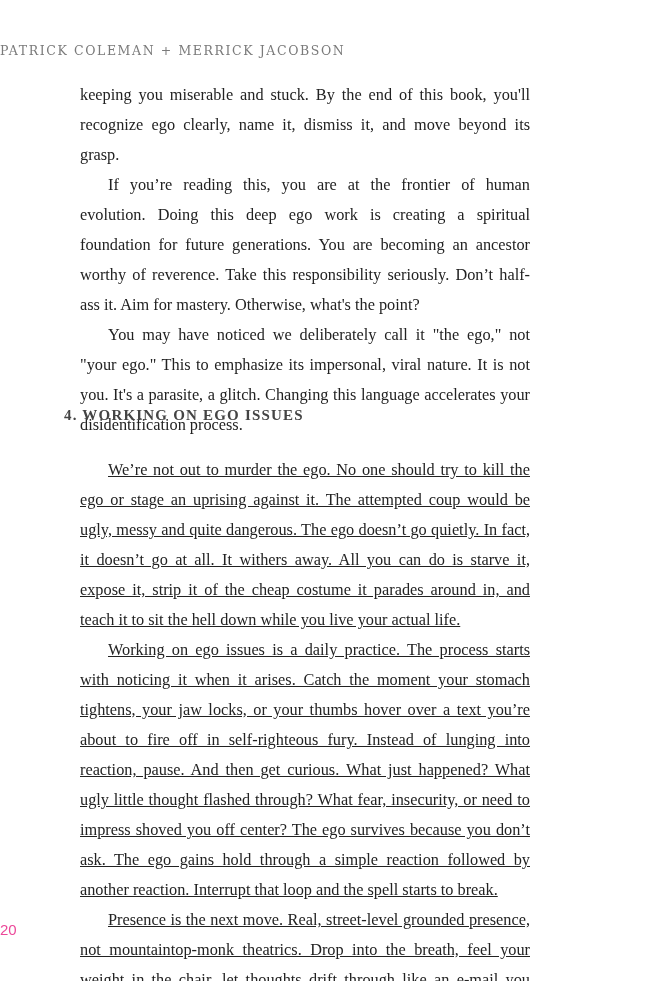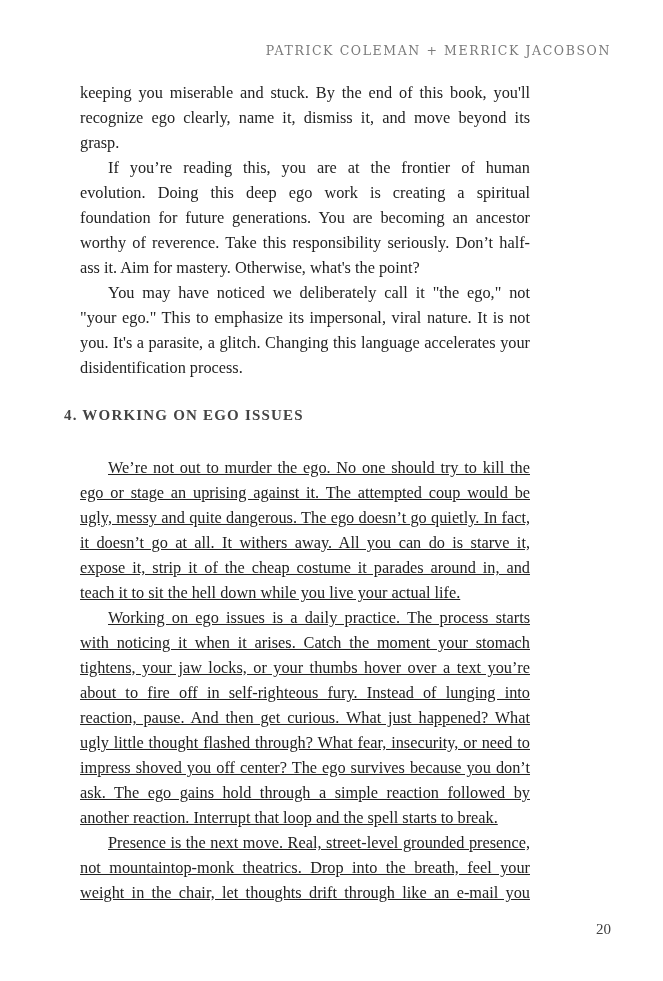--- a/index.html
+++ b/index.html
@@ -1,38 +1,38 @@
 <!DOCTYPE html>
 <html><head>
 <meta charset="utf-8">
 <style>
   html, body { margin: 0; padding: 0; background: #ffffff; }
   body { width: 663px; height: 981px; position: relative; overflow: hidden; }
   .running-head {
-    position: absolute; left: 0; width: 611px; top: 43px; text-align: right;
+    position: absolute; left: 0; width: 611px; top: 43px; text-align: left;
     font-family: "DejaVu Serif", serif; font-size: 12.5px; letter-spacing: 1.6px;
     color: #7a7a7a;
   }
   .body-text {
     position: absolute; left: 80px; width: 450px;
-    font-family: "Liberation Serif", serif; font-size: 16.3px; line-height: 25px;
+    font-family: "Liberation Serif", serif; font-size: 16.3px; line-height: 30px;
     color: #222222; text-align: justify;
   }
   .body-text p { margin: 0; text-indent: 28px; }
   .body-text p.first { text-indent: 0; }
   #block1 { top: 80px; }
   #block2 { top: 455px; text-decoration: underline; }
   .section-heading {
     position: absolute; left: 64px; top: 407px;
     font-family: Liberation Serif, serif; font-weight: bold; font-size: 15px;
     letter-spacing: 1.2px; color: #444444;
   }
   .page-number {
-    position: absolute; left: 0; width: 611px; top: 921px; text-align: right;
-    font-family: Liberation Serif, serif; font-size: 15px; color: #404040;
+    position: absolute; left: 0; width: 611px; top: 921px; text-align: left;
+    font-family: Liberation Sans, sans-serif; font-size: 15px; color: #ec4899;
   }
 </style>
 </head>
 <body>
 
 <div class="running-head">PATRICK COLEMAN + MERRICK JACOBSON</div>
 
 <div class="body-text" id="block1">
   <p class="first">keeping you miserable and stuck. By the end of this book, you'll recognize ego clearly, name it, dismiss it, and move beyond its grasp.</p>
   <p>If you’re reading this, you are at the frontier of human evolution. Doing this deep ego work is creating a spiritual foundation for future generations. You are becoming an ancestor worthy of reverence. Take this responsibility seriously. Don’t half-ass it. Aim for mastery. Otherwise, what's the point?</p>

